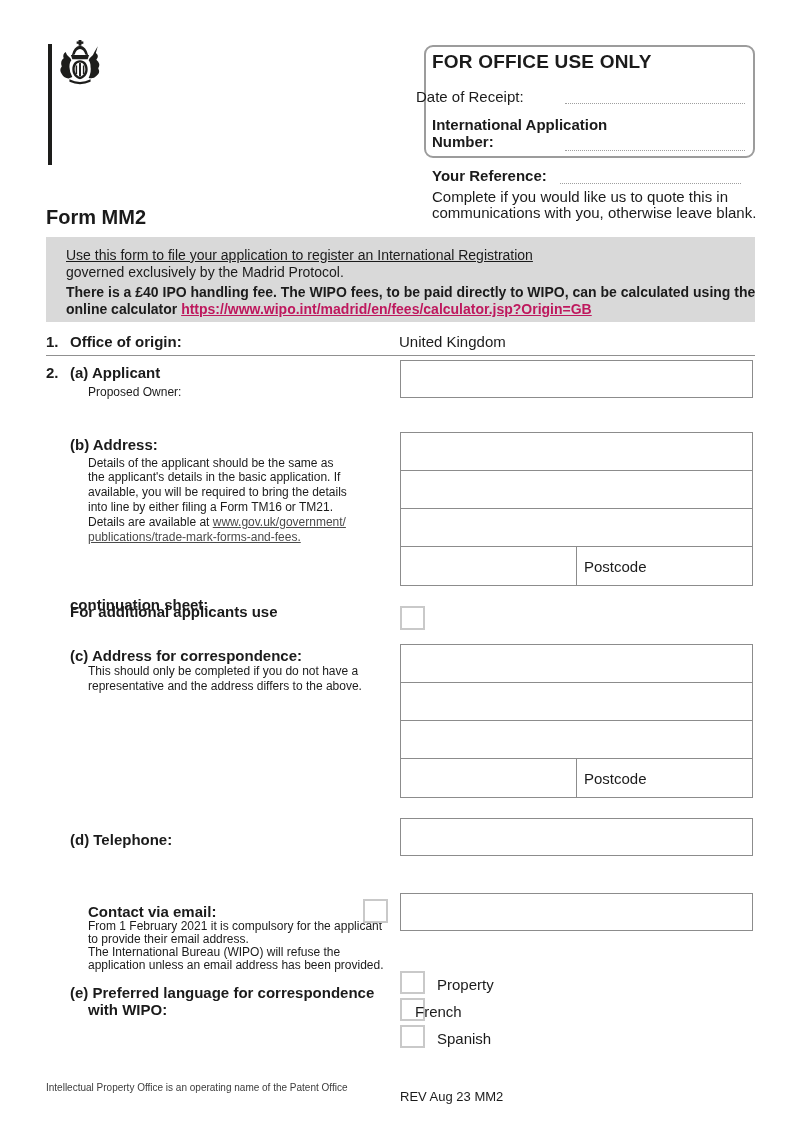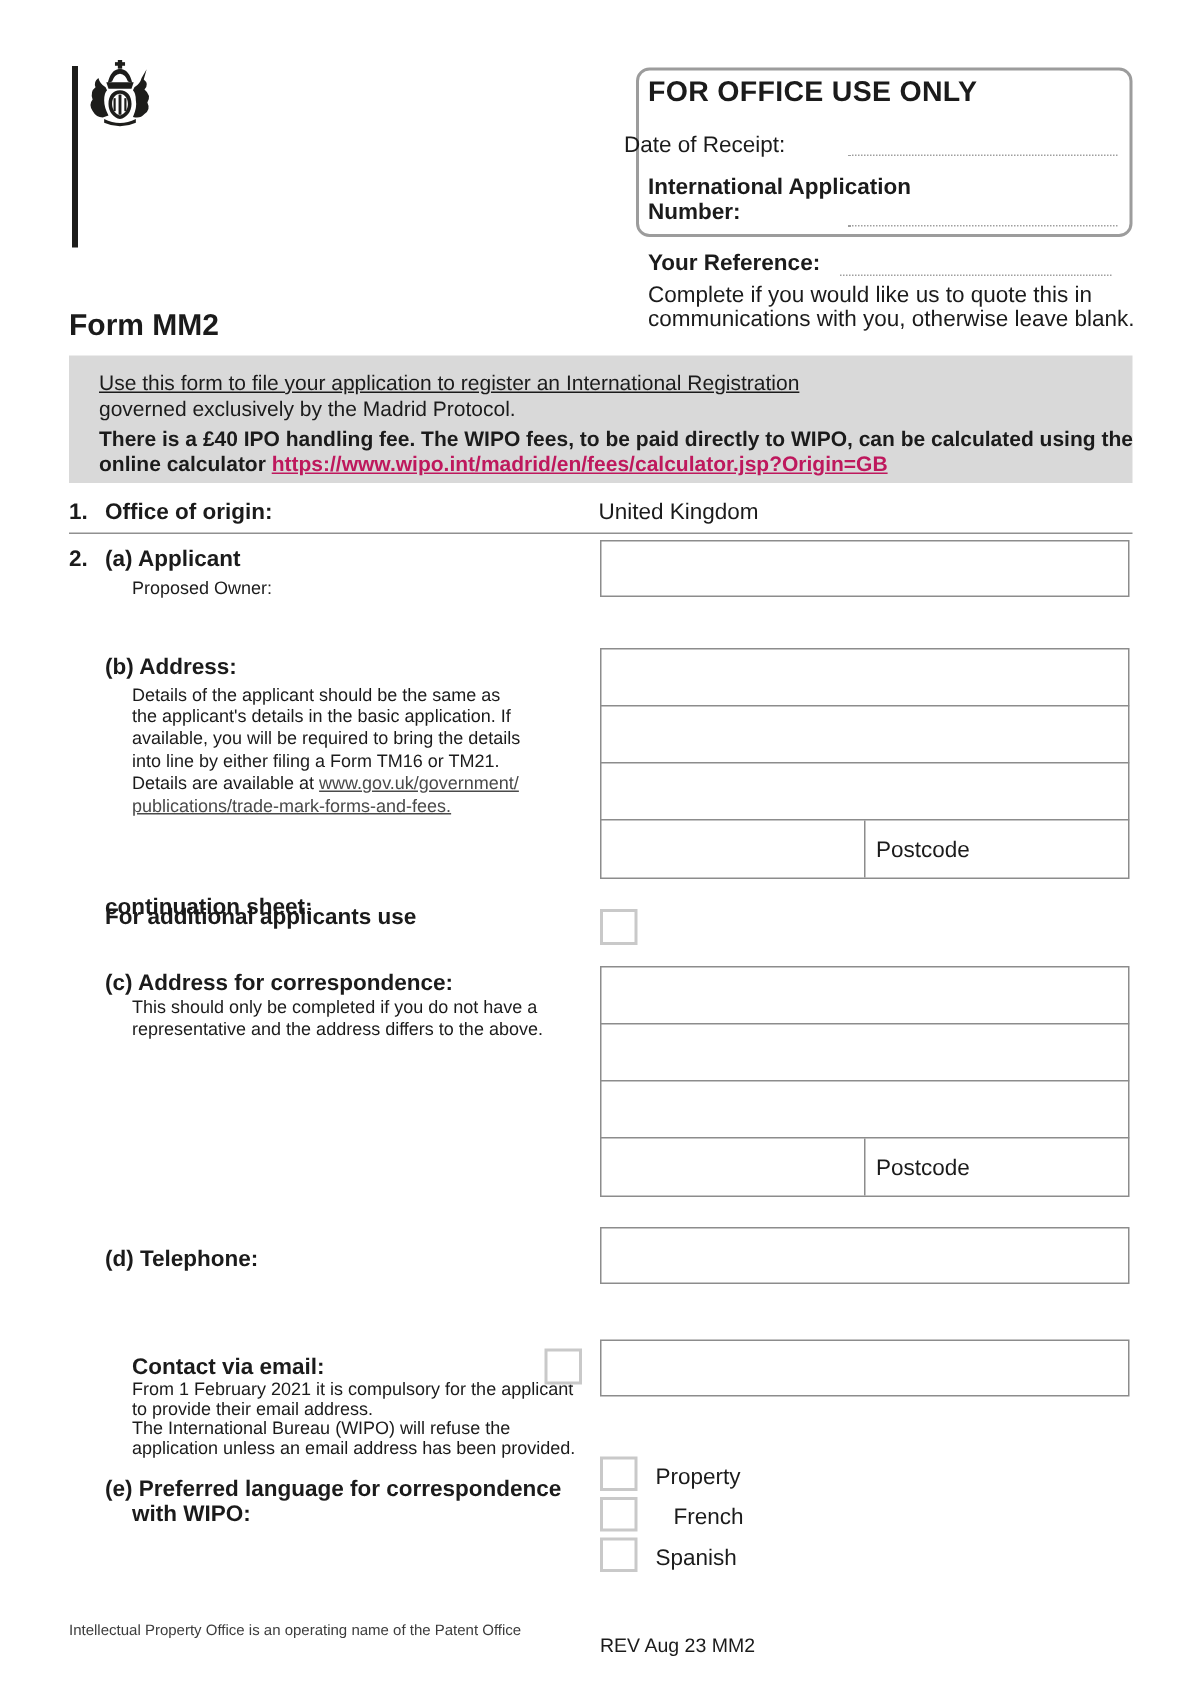--- a/index.html
+++ b/index.html
@@ -123,20 +123,20 @@
   <div class="abs t12" style="left:88px;top:958px;">application unless an email address has been provided.</div>
   <div class="chk" style="left:363px;top:899px;width:25px;height:24px;"></div>
   <div class="fieldbox" style="left:400px;top:893px;width:353px;height:38px;"></div>
 
   <div class="abs t15 b" style="left:70px;top:984px;">(e) Preferred language for correspondence</div>
   <div class="abs t15 b" style="left:88px;top:1001px;">with WIPO:</div>
 
   <div class="chk" style="left:400px;top:971px;width:25px;height:23px;"></div>
   <div class="abs t15" style="left:437px;top:976px;">Property</div>
   <div class="chk" style="left:400px;top:998px;width:25px;height:23px;"></div>
-  <div class="abs t15" style="left:449px;top:1003px;text-align:right;">French</div>
+  <div class="abs t15" style="left:415px;top:1003px;text-align:right;">French</div>
   <div class="chk" style="left:400px;top:1025px;width:25px;height:23px;"></div>
   <div class="abs t15" style="left:437px;top:1030px;">Spanish</div>
 
   <div class="abs t10" style="left:46px;top:1082px;">Intellectual Property Office is an operating name of the Patent Office</div>
   <div class="abs t13" style="left:400px;top:1089px;width:353px;text-align:left;">REV Aug 23 MM2</div>
 
 </div>
 
 </body></html>

